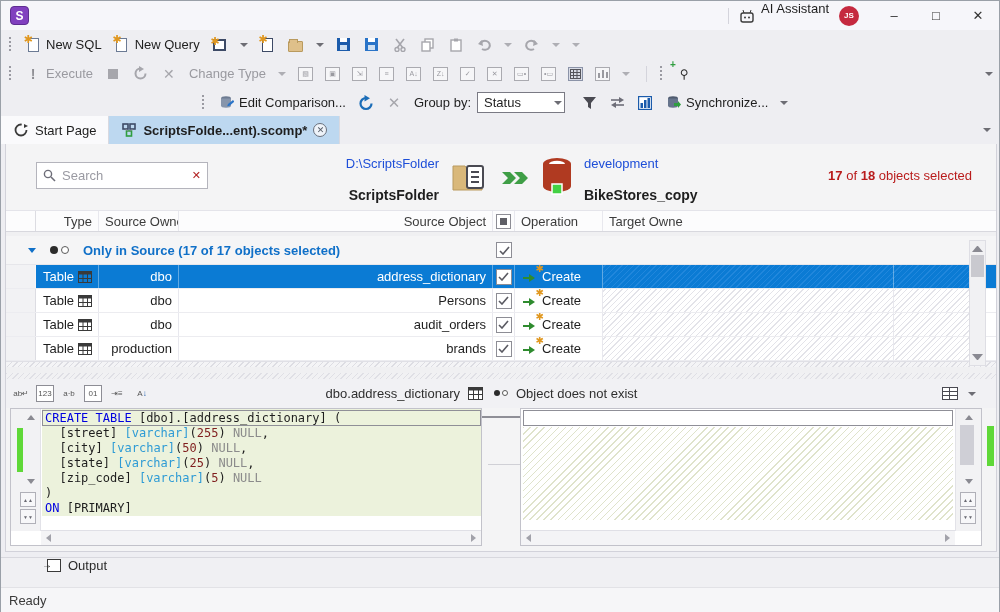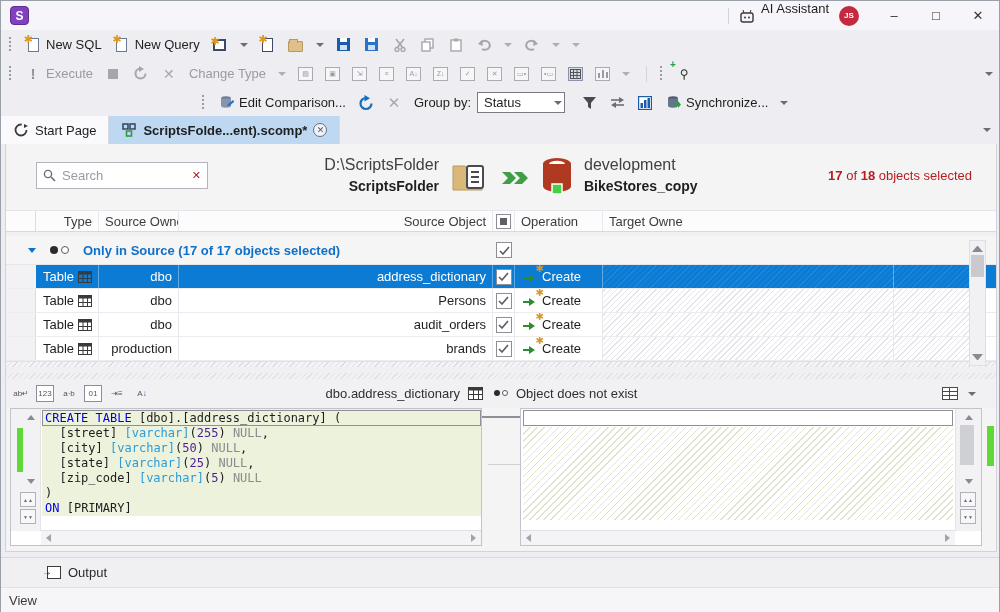--- a/index.html
+++ b/index.html
@@ -49,21 +49,21 @@
 
 .doc{position:absolute;left:4px;top:143px;width:992px;height:408px;background:#f4f4f5;border:1px solid #d2d2da;border-top:none}
 
 .cmp-header{position:absolute;left:0;top:0;width:100%;height:66px}
 .searchbox{position:absolute;left:30px;top:18px;width:172px;height:27px;background:#fff;border:1px solid #b4b4bc;display:flex;align-items:center;padding:0 6px;gap:6px}
 .searchbox input{border:none;outline:none;flex:1;font-size:13px;font-family:inherit;color:#333;min-width:0}
 .searchbox input::placeholder{color:#9a9aa2}
 .clear-x{color:#b22222;font-size:11px;font-weight:bold}
 .src-block{position:absolute;right:557px;top:12px;text-align:right}
 .tgt-block{position:absolute;left:578px;top:12px;text-align:left}
-.conn-line1{font-size:16px;color:#404040;margin-bottom:4px}
+.conn-line1{font-size:13px;color:#1d4ed8;margin-bottom:16px}
 .conn-line2{font-size:14px;font-weight:bold;color:#1e1e1e}
 .folder-big{position:absolute;left:443px;top:14px}
 .go-arrows{position:absolute;left:496px;top:26px}
 .db-big{position:absolute;left:533px;top:12px}
 .summary{position:absolute;right:24px;top:24px;font-size:13px;color:#b91c1c}
 .summary b{font-weight:bold}
 
 .grid{position:absolute;left:0;top:66px;width:100%;height:163px;background:#f0f0f2}
 .grow{display:flex;height:24px;align-items:stretch;background:#fff;border-bottom:1px solid #ececf0}
 .cell{display:flex;align-items:center;font-size:13px;border-right:1px solid #e8e8ee;padding:0 6px;white-space:nowrap;overflow:hidden}
@@ -118,35 +118,35 @@
 .lscroll{position:absolute;left:0;top:0;width:30px;height:122px;background:#f2f2f4;border-right:1px solid #e2e2e8}
 .chgbar{position:absolute;left:6px;top:19px;width:6px;height:44px;background:#5fd838}
 .tri{width:0;height:0;border-left:4px solid transparent;border-right:4px solid transparent;position:absolute}
 .tri.up{border-bottom:5px solid #8a8a92}
 .tri.dn{border-top:5px solid #8a8a92}
 .dblbtn{position:absolute;width:16px;height:15px;border:1px solid #b0b0b8;background:#f7f7f9;display:flex;flex-direction:column;align-items:center;justify-content:center;gap:0;font-size:5px;color:#6a6a72;line-height:4px}
 .codearea{position:absolute;left:31px;top:0;right:0;bottom:16px;font-family:"DejaVu Sans Mono","Liberation Mono",monospace;font-size:12px;line-height:15px;white-space:pre;overflow:hidden}
 .green-bg{position:absolute;left:0;top:0;right:0;height:107px;background:#ecf2dc}
 .line1-box{position:absolute;left:0;top:1px;right:0;height:16px;border:1px solid #8f8f97}
 .code-lines{position:absolute;left:3px;top:2px}
-.tok-kw{color:#0000e0}.tok-ty{color:#2e9bd5}.tok-nu{color:#4c1d95}.tok-gr{color:#8b8b8b}.tok-pl{color:#1e1e1e}
+.tok-kw{color:#0000e0}.tok-ty{color:#2e9bd5}.tok-nu{color:#7f1d1d}.tok-gr{color:#8b8b8b}.tok-pl{color:#1e1e1e}
 .hscroll{position:absolute;left:0;right:0;bottom:0;height:15px;background:#f4f4f6;border-top:1px solid #e0e0e6}
 .har{position:absolute;top:3px;width:0;height:0;border-top:4px solid transparent;border-bottom:4px solid transparent}
 .har.lf{border-right:5px solid #a2a2aa}
 .har.rt{border-left:5px solid #a2a2aa}
 .rcode{position:absolute;left:0;top:0;right:26px;bottom:16px}
 .rbox{position:absolute;left:2px;top:1px;right:2px;height:16px;border:1px solid #8f8f97;background:#fff}
 .rhatch{position:absolute;left:2px;top:18px;right:2px;height:93px;background:repeating-linear-gradient(315deg,#fff 0,#fff 4px,#dfe3cb 4px,#dfe3cb 5px)}
 .rscroll{position:absolute;right:0;top:0;width:26px;height:122px;background:#f2f2f4;border-left:1px solid #e2e2e8}
 .rthumb{position:absolute;left:4px;top:16px;width:14px;height:40px;background:#cfcfd6}
 .greenmark{position:absolute;left:981px;top:282px;width:7px;height:40px;background:#5fd838}
 .connector{position:absolute;left:476px;top:272px;width:38px;height:2px;background:#8f8f97}
 .connector2{position:absolute;left:482px;top:320px;width:32px;height:1px;background:#d0d0d6}
 
-.outputbar{position:absolute;left:0;top:556px;width:100%;height:30px;background:#f0f0f3;border-top:1px solid #d8d8de;display:flex;align-items:center}
+.outputbar{position:absolute;left:0;top:556px;width:100%;height:30px;background:#f0f0f3;border-top:1px solid #d8d8de;display:flex;align-items:flex-start}
 .outtab{display:flex;align-items:center;gap:7px;margin-left:46px;font-size:13px;color:#2b2b2b}
 .outico{width:14px;height:13px;border:1px solid #3a3a3a;background:#fff;position:relative}
 .outico:after{content:"\2192";position:absolute;left:-6px;top:-1px;font-size:10px;font-weight:bold;color:#1a1a1a}
 .statusbar{position:absolute;left:0;top:586px;width:100%;height:25px;background:#f6f6f8;border-top:1px solid #e2e2e6;display:flex;align-items:center;padding-left:8px;font-size:13px;color:#3a3a3a}
 </style>
 </head>
 <body>
 
 <div id="app">
 
@@ -780,16 +780,16 @@
   </div>
 
   <div class="outputbar">
     <div class="outtab">
       <span class="outico"></span>
       <span>Output</span>
     </div>
   </div>
 
   <div class="statusbar">
-    <span>View</span>
+    <span>Ready</span>
   </div>
 
 </div>
 
 </body></html>

